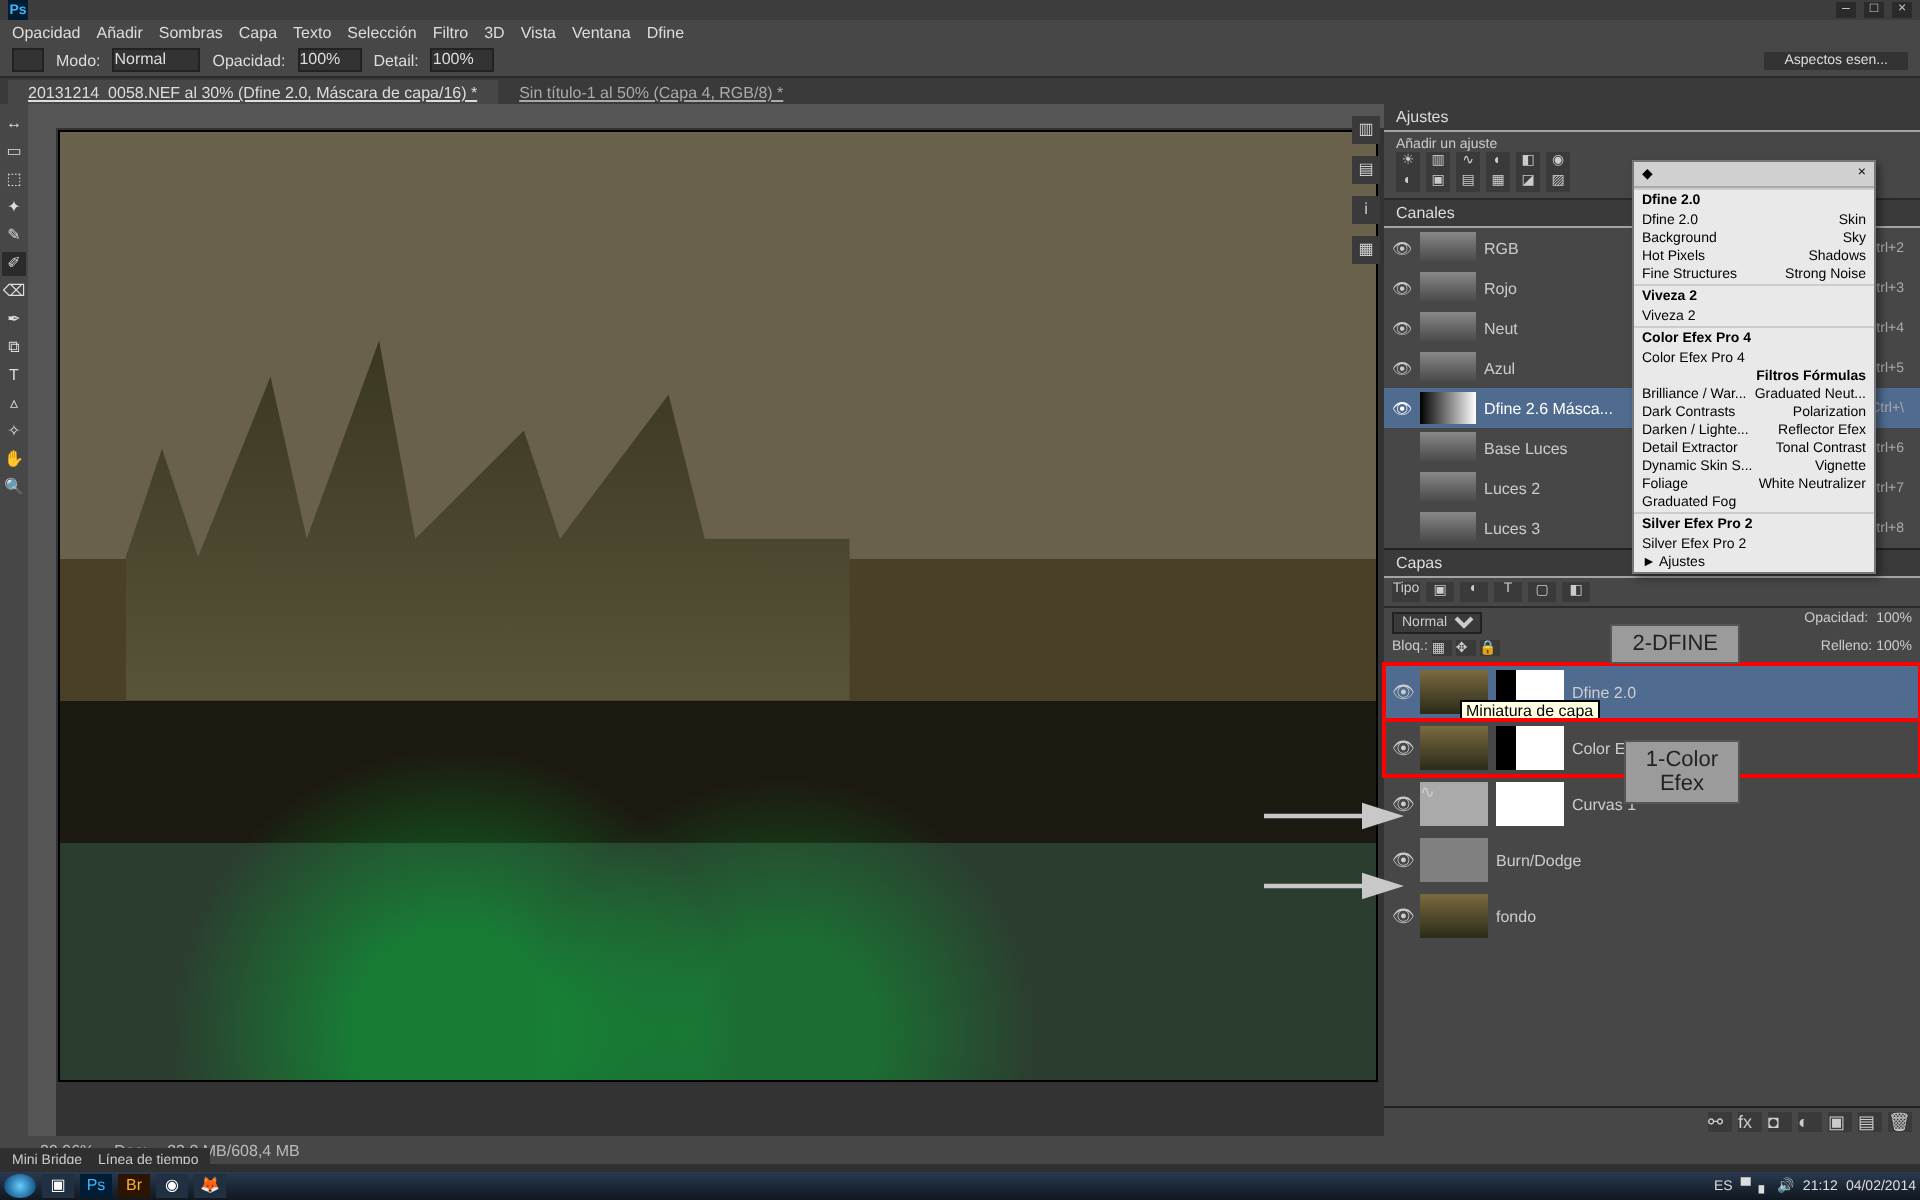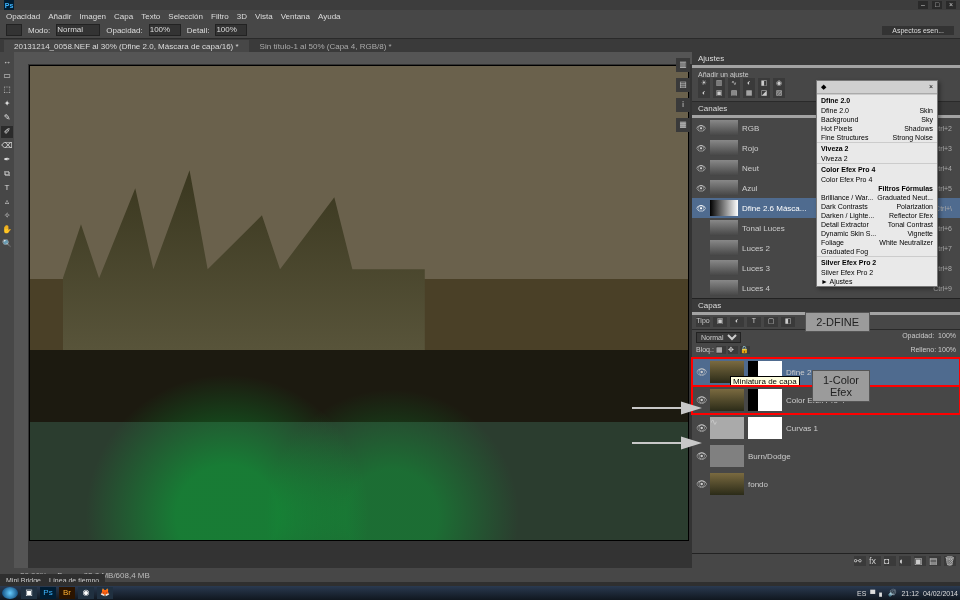--- a/index.html
+++ b/index.html
@@ -30,21 +30,21 @@
   .optbar {
     height:16px;background:#474747;border-bottom:1px solid #2a2a2a;display:flex;gap:6px;
     padding:0 6px;align-items:center;font-size:8px;color:#ddd;
   }
   .optbar .swatch{width:14px;height:10px;background:#333;border:1px solid #222;}
   .optbar .right{margin-left:auto;background:#333;padding:1px 10px;font-size:7px;}
   .tabbar {
     height:14px;background:#3a3a3a;display:flex;align-items:flex-end;font-size:8px;
     padding-left:4px;border-bottom:1px solid #222;
   }
-  .tabbar .tab{padding:2px 10px;background:#474747;color:#ddd;margin-right:1px;}
+  .tabbar .tab{padding:2px 10px;background:#474747;color:#ddd;margin-right:1px;text-decoration:underline;}
   .tabbar .tab:nth-child(2){background:#3a3a3a;color:#aaa;}
   
   .mainarea{position:absolute;top:52px;bottom:32px;left:0;right:0;display:flex;background:#474747;}
   .toolbar{width:14px;background:#474747;display:flex;flex-direction:column;gap:2px;padding-top:4px;align-items:center;}
   .toolbar .t{width:12px;height:12px;background:#474747;font-size:8px;text-align:center;line-height:12px;color:#ddd;}
   .toolbar .t.sel{background:#2b2b2b;}
   .canvas-wrap{flex:1;background:#333;position:relative;display:flex;align-items:flex-start;justify-content:flex-start;}
   .canvas-wrap::before,.canvas-wrap::after{content:"";position:absolute;background:#555;}
   .canvas-wrap::before{top:0;left:14px;right:0;height:12px;} 
   .canvas-wrap::after{top:0;left:0;bottom:0;width:14px;}    
@@ -63,21 +63,21 @@
   }
   
   .annot{position:absolute;background:#9b9b9b;border:1px solid #555;padding:3px 10px;
     font-size:11px;color:#222;text-align:center;font-family:Arial;}
   .annot1{right:90px;top:312px;}
   .annot2{right:90px;top:370px;line-height:12px;}
   
   .panels{width:268px;background:#474747;display:flex;flex-direction:column;position:relative;}
   .iconcol{position:absolute;left:-16px;top:0;width:16px;display:flex;flex-direction:column;gap:6px;padding-top:6px;}
   .iconcol div{width:14px;height:14px;background:#3a3a3a;font-size:8px;text-align:center;line-height:14px;}
-  .panel-hd{background:#3a3a3a;padding:2px 6px;font-size:8px;color:#ddd;border-bottom:3px solid #a3a3a3;}
+  .panel-hd{background:#3a3a3a;padding:2px 6px;font-size:8px;color:#ddd;border-bottom:1px solid #a3a3a3;}
   .adjust{background:#474747;padding:3px 6px;font-size:7px;border-bottom:1px solid #2a2a2a;}
   .adjust .row{display:flex;gap:3px;}
   .adjust .row span{width:12px;height:10px;background:#3a3a3a;text-align:center;line-height:10px;font-size:7px;}
   .channels{background:#474747;border-bottom:1px solid #222;}
   .ch-row{display:flex;align-items:center;gap:4px;padding:2px 4px;font-size:8px;position:relative;}
   .ch-row.sel{background:#4f6b8f;color:#fff;}
   .eye{width:10px;text-align:center;}
   .thumb{width:28px;height:16px;background:linear-gradient(#888,#444);}
   .ch-row .sc{margin-left:auto;color:#aaa;font-size:7px;padding-right:4px;}
   
@@ -133,29 +133,29 @@
   <div class="win-controls">
     <div>–</div>
     <div>□</div>
     <div>×</div>
   </div>
 </div>
 
 <div class="menubar">
   <span>Opacidad</span>
   <span>Añadir</span>
-  <span>Imagen</span>
+  <span>Sombras</span>
   <span>Capa</span>
   <span>Texto</span>
   <span>Selección</span>
   <span>Filtro</span>
   <span>3D</span>
   <span>Vista</span>
   <span>Ventana</span>
-  <span>Ayuda</span>
+  <span>Dfine</span>
 </div>
 
 <div class="optbar">
   <span class="swatch"></span>
   <span>Modo:</span>
   <span class="swatch" style="width:42px">Normal</span>
   <span>Opacidad:</span>
   <span class="swatch" style="width:30px">100%</span>
   <span>Detail:</span>
   <span class="swatch" style="width:30px">100%</span>
@@ -249,40 +249,34 @@
         </div>
       <div class="ch-row sel">
           <span class="eye">👁</span>
           <span class="thumb" style="background:linear-gradient(90deg,#000,#fff)"></span>
           <span>Dfine 2.6 Másca...</span>
           <span class="sc">Ctrl+\</span>
         </div>
       <div class="ch-row">
           <span class="eye"></span>
           <span class="thumb"></span>
-          <span>Tonal Luces</span>
+          <span>Base Luces</span>
           <span class="sc">Ctrl+6</span>
         </div>
       <div class="ch-row">
           <span class="eye"></span>
           <span class="thumb"></span>
           <span>Luces 2</span>
           <span class="sc">Ctrl+7</span>
         </div>
       <div class="ch-row">
           <span class="eye"></span>
           <span class="thumb"></span>
           <span>Luces 3</span>
           <span class="sc">Ctrl+8</span>
-        </div>
-      <div class="ch-row">
-          <span class="eye"></span>
-          <span class="thumb"></span>
-          <span>Luces 4</span>
-          <span class="sc">Ctrl+9</span>
         </div>
     </div>
 
     <div class="panel-hd">Capas</div>
     <div class="layers">
       <div class="opts">
         <span>Tipo</span>
         <span>▣</span>
         <span>◐</span>
         <span>T</span>

